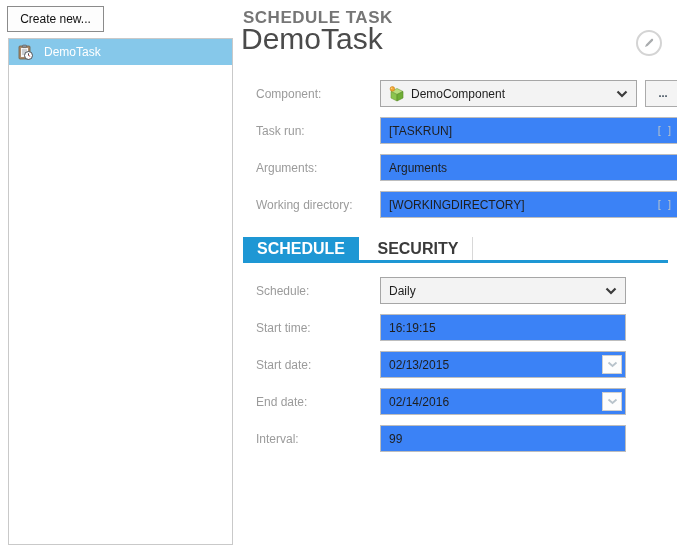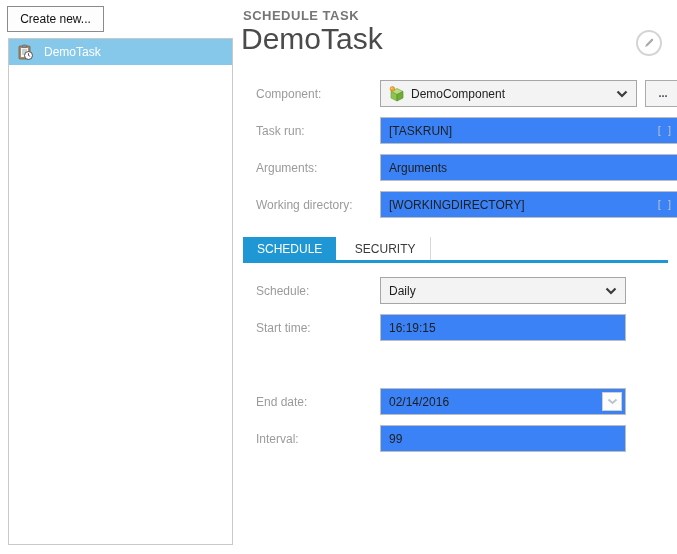--- a/index.html
+++ b/index.html
@@ -12,21 +12,21 @@
     background:#fdfdfd; border:1px solid #8b8b8b; font:12px "Liberation Sans",sans-serif;
     color:#111; cursor:pointer; }
   .list-panel { position:absolute; left:8px; top:38px; width:225px; height:507px;
     border:1px solid #c9c9c9; background:#fff; }
   .list-item { height:26px; display:flex; align-items:center; padding-left:8px;
     font-size:12px; cursor:pointer; }
   .list-item.selected { background:#86c8ea; color:#ffffff; }
   .list-item .licon { width:17px; height:17px; margin-right:10px; flex:0 0 auto; }
 
   
-  .kicker { position:absolute; left:243px; top:8px; font-size:13px; font-weight:bold;
+  .kicker { position:absolute; left:243px; top:8px; font-size:17px; font-weight:bold;
     color:#767676; letter-spacing:.5px; }
   .title { position:absolute; left:241px; top:22px; font-size:30px; font-weight:300;
     color:#4b4b4b; }
   .edit-circle { position:absolute; left:636px; top:30px; width:26px; height:26px;
     border-radius:50%; border:2px solid #d4d4d4; background:#fff; cursor:pointer;
     display:flex; align-items:center; justify-content:center; padding:0; }
 
   
   .frow { position:absolute; left:256px; height:27px; display:flex; align-items:center; }
   .flabel { width:124px; font-size:12px; color:#9b9b9b; flex:0 0 auto; }
@@ -47,21 +47,21 @@
     letter-spacing:2px; pointer-events:none; }
   .combo-btn { position:absolute; right:4px; top:4px; width:20px; height:19px;
     border:1px solid #cfcfcf; background:#fdfdfd; display:flex; align-items:center;
     justify-content:center; cursor:pointer; padding:0; }
 
   
   .tabs { position:absolute; left:243px; top:237px; width:425px; height:26px; }
   .tabs::after { content:""; position:absolute; left:0; right:0; bottom:0; height:3px;
     background:#1e97d4; }
   .tab { display:inline-flex; align-items:center; justify-content:center; height:23px;
-    padding:11px 14px; font-size:12px; cursor:pointer; vertical-align:top; }
+    padding:11px 14px; font-size:16px; cursor:pointer; vertical-align:top;font-weight:bold; }
   .tab.active { background:#1e97d4; color:#ffffff; }
   .tab.inactive { color:#3a3a3a; border-right:1px solid #d8d8d8; }
 </style>
 </head>
 <body>
 
 <div class="app">
 
   <button class="create-btn">Create new...</button>
 
@@ -146,20 +146,31 @@
     </div>
   </div>
 
   <div class="frow" style="top:314px;">
     <span class="flabel">Start time:</span>
     <div class="tb-wrap w-narrow">
       <input class="tb noicon" value="16:19:15" style="">
     </div>
   </div>
 
+  <div class="frow" style="top:351px;">
+    <span class="flabel">Start date:</span>
+    <div class="tb-wrap w-narrow">
+      <input class="tb" value="02/13/2015" style="">
+      <button class="combo-btn">
+        <svg width="11" height="7" viewBox="0 0 11 7">
+          <polyline points="1.5,1.5 5.5,5 9.5,1.5" fill="none" stroke="#b8c3cb" stroke-width="1.8"></polyline>
+        </svg>
+      </button>
+    </div>
+  </div>
 
   <div class="frow" style="top:388px;">
     <span class="flabel">End date:</span>
     <div class="tb-wrap w-narrow">
       <input class="tb" value="02/14/2016" style="">
       <button class="combo-btn">
         <svg width="11" height="7" viewBox="0 0 11 7">
           <polyline points="1.5,1.5 5.5,5 9.5,1.5" fill="none" stroke="#b8c3cb" stroke-width="1.8"></polyline>
         </svg>
       </button>

